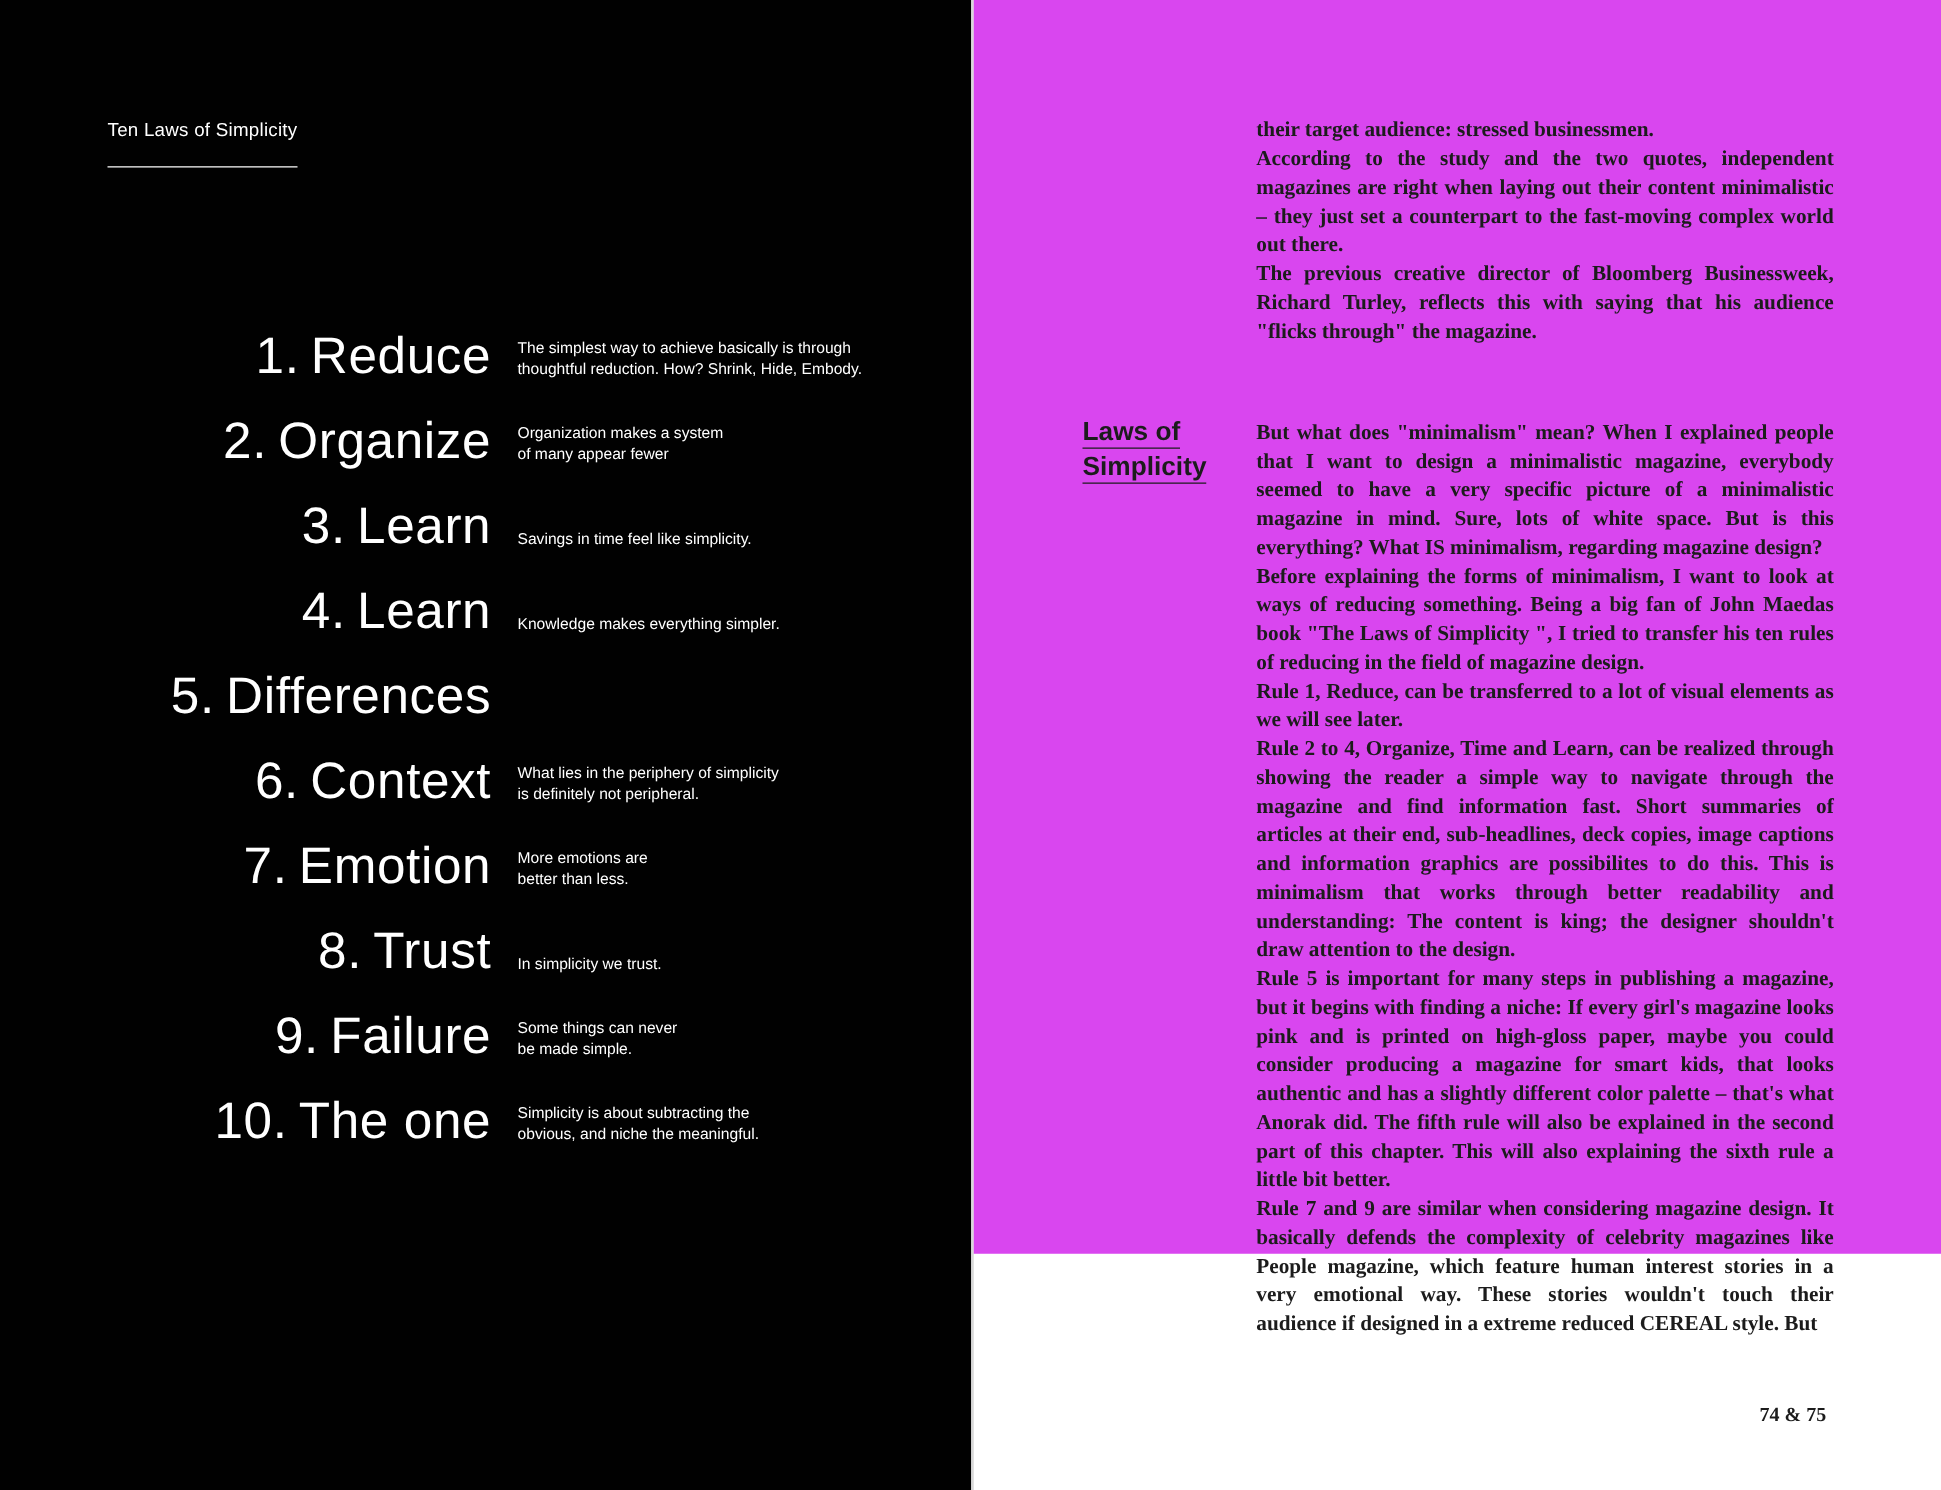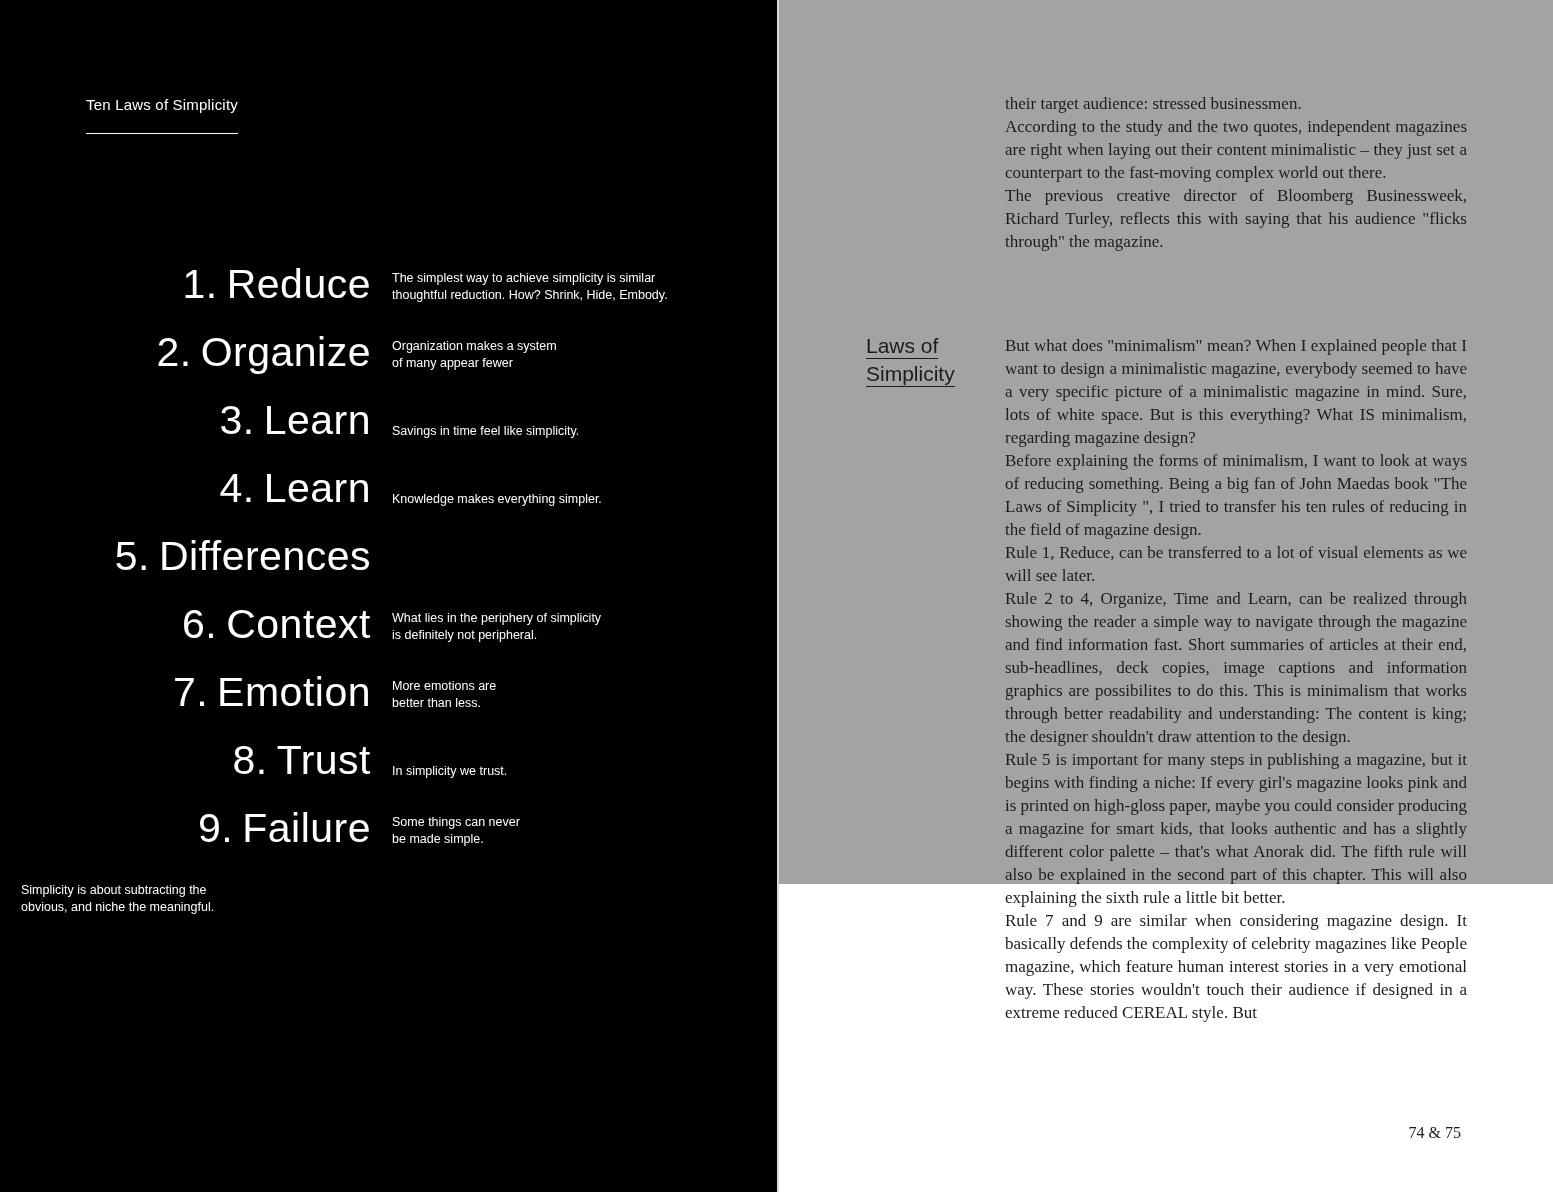--- a/index.html
+++ b/index.html
@@ -29,20 +29,21 @@
     font-size: 15px;
     letter-spacing: 0.2px;
     display: inline-block;
     padding-bottom: 20px;
     border-bottom: 1px solid #ffffff;
   }
   .laws-list {
     position: absolute;
     left: 0; top: 240px;
     width: 777px;
+    padding-left: 22px;
   }
   .law-row {
     display: flex;
     align-items: flex-end;
     height: 68px;
   }
   .law-name {
     width: 371px;
     text-align: right;
     font-size: 41px;
@@ -65,23 +66,24 @@
     position: absolute;
     left: 777px; top: 0;
     width: 2px; height: 1192px;
     background: #d8d8d8;
   }
 
   
   #right-page {
     position: absolute;
     left: 779px; top: 0;
-    width: 774px; height: 884px;
-    background: #a3a3a3;
+    width: 774px; height: 1003px;
+    background: #d946ef;
     color: #1c1c1c;
+    font-weight: bold;
   }
   .serif-col {
     position: absolute;
     width: 462px;
     font-family: "Liberation Serif", serif;
     font-size: 17px;
     line-height: 23px;
     text-align: justify;
   }
   .serif-col p { margin: 0; }
@@ -119,21 +121,21 @@
 <div id="spread">
 
   <div id="left-page">
     <span class="left-header">Ten Laws of Simplicity</span>
 
     <div class="laws-list">
 
       <div class="law-row">
         <div class="law-name"><span class="law-num">1.</span><span>Reduce</span></div>
         <div class="law-desc">
-          <div>The simplest way to achieve simplicity is similar</div>
+          <div>The simplest way to achieve basically is through</div>
           <div>thoughtful reduction. How? Shrink, Hide, Embody.</div>
         </div>
       </div>
 
       <div class="law-row">
         <div class="law-name"><span class="law-num">2.</span><span>Organize</span></div>
         <div class="law-desc">
           <div>Organization makes a system</div>
           <div>of many appear fewer</div>
         </div>
@@ -185,20 +187,21 @@
 
       <div class="law-row">
         <div class="law-name"><span class="law-num">9.</span><span>Failure</span></div>
         <div class="law-desc">
           <div>Some things can never</div>
           <div>be made simple.</div>
         </div>
       </div>
 
       <div class="law-row">
+        <div class="law-name"><span class="law-num">10.</span><span>The one</span></div>
         <div class="law-desc">
           <div>Simplicity is about subtracting the</div>
           <div>obvious, and niche the meaningful.</div>
         </div>
       </div>
 
     </div>
   </div>
 
   <div id="gutter"></div>

